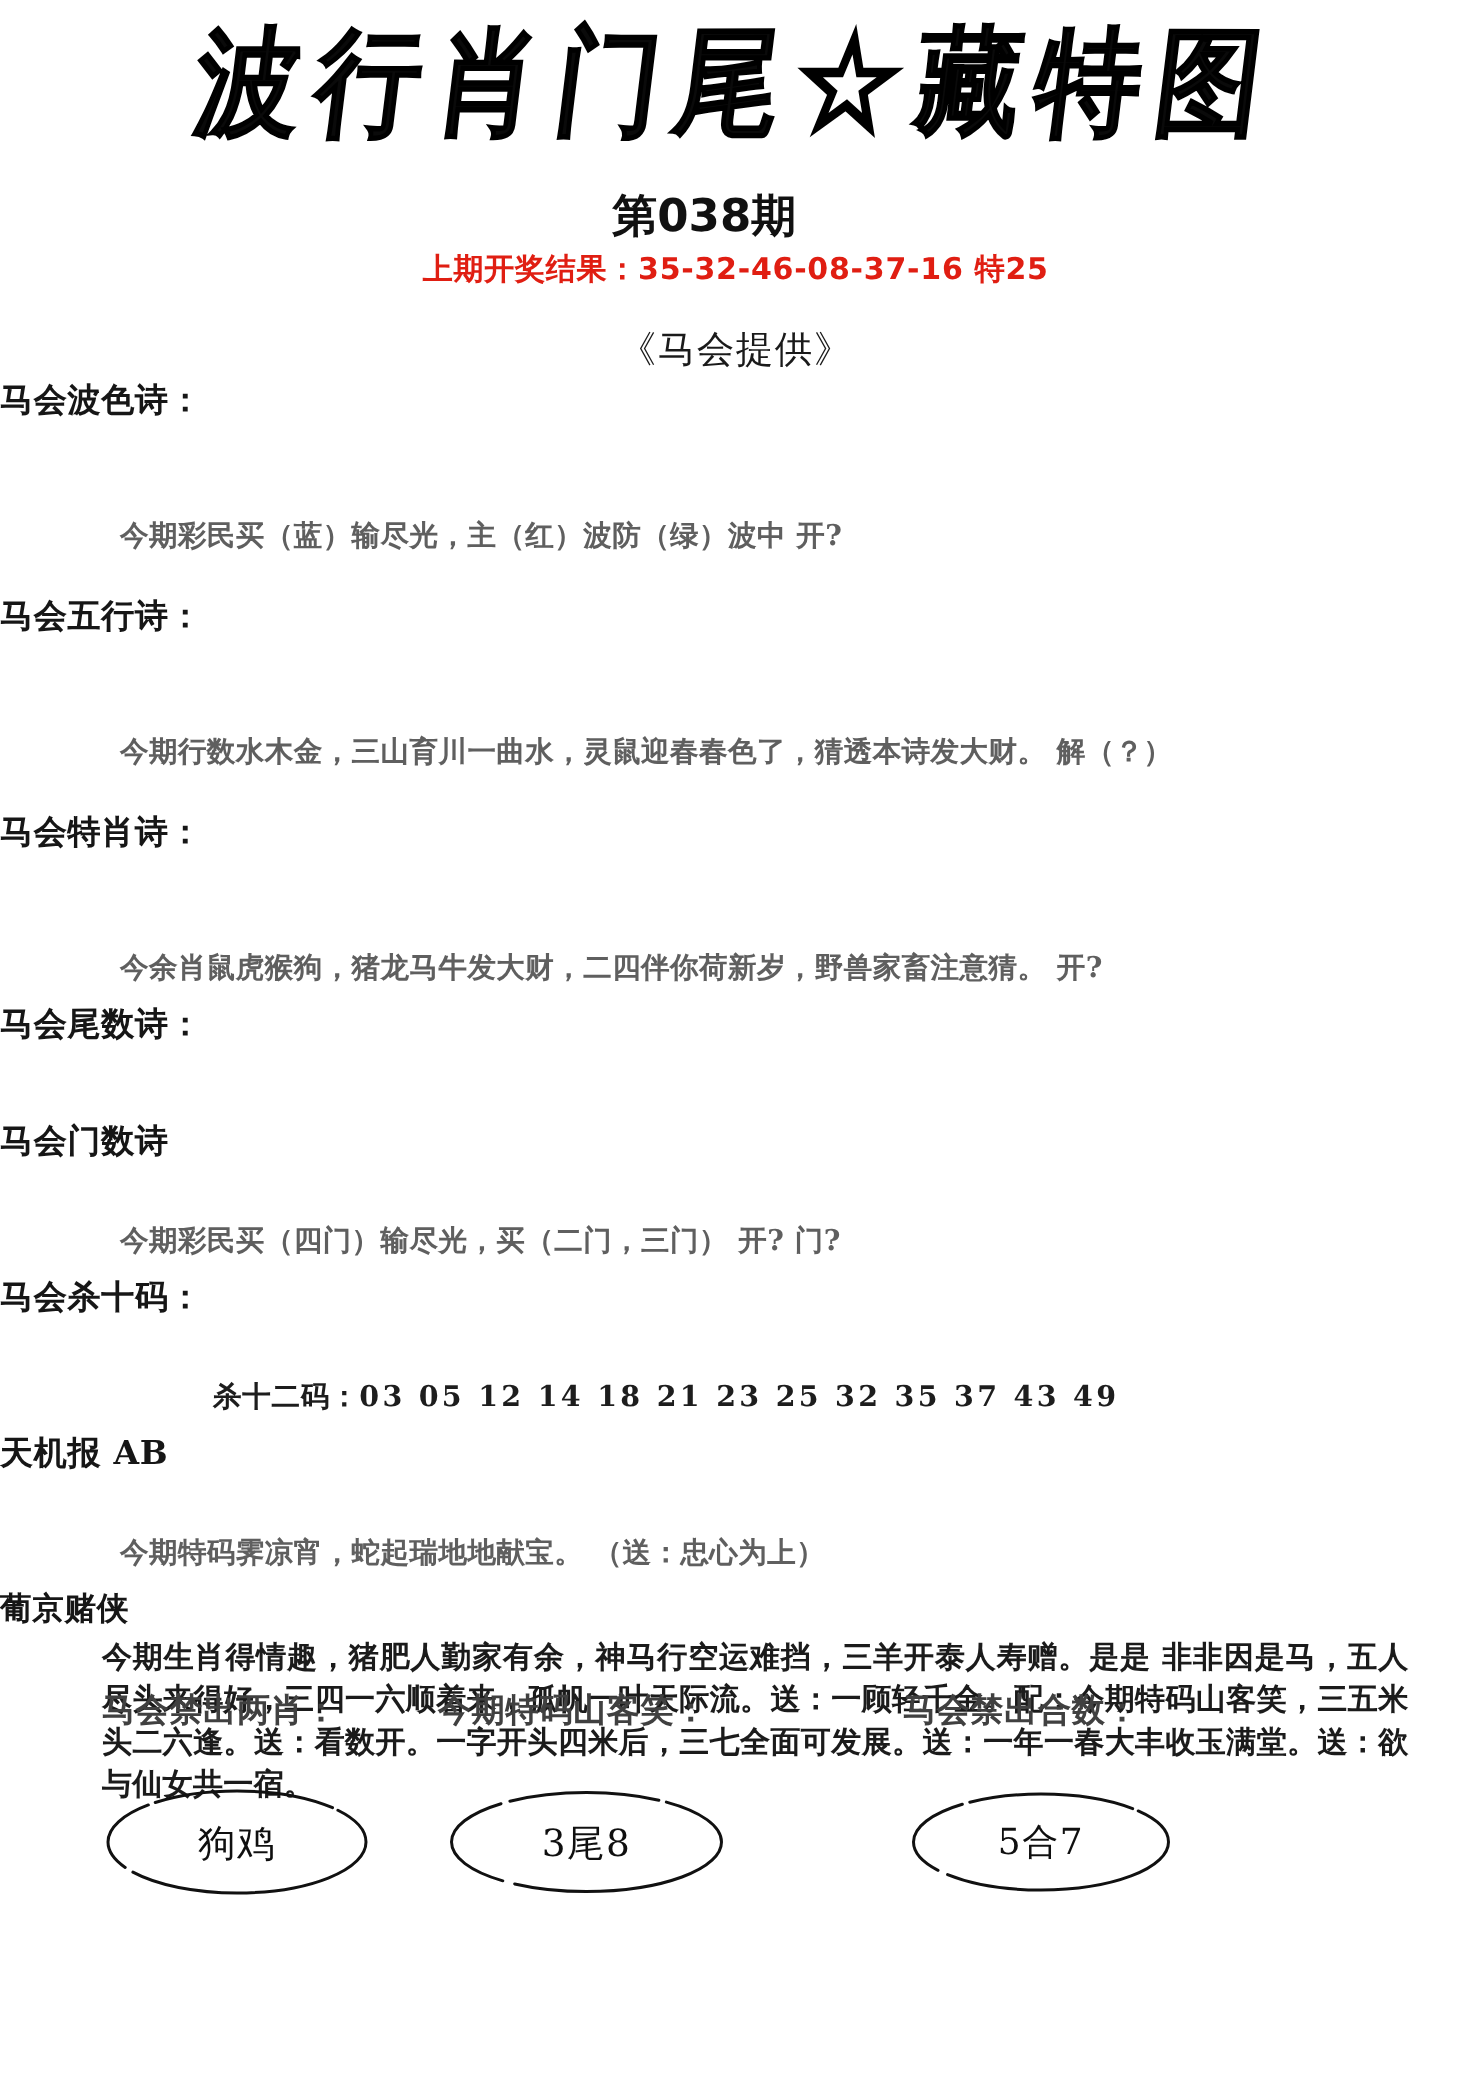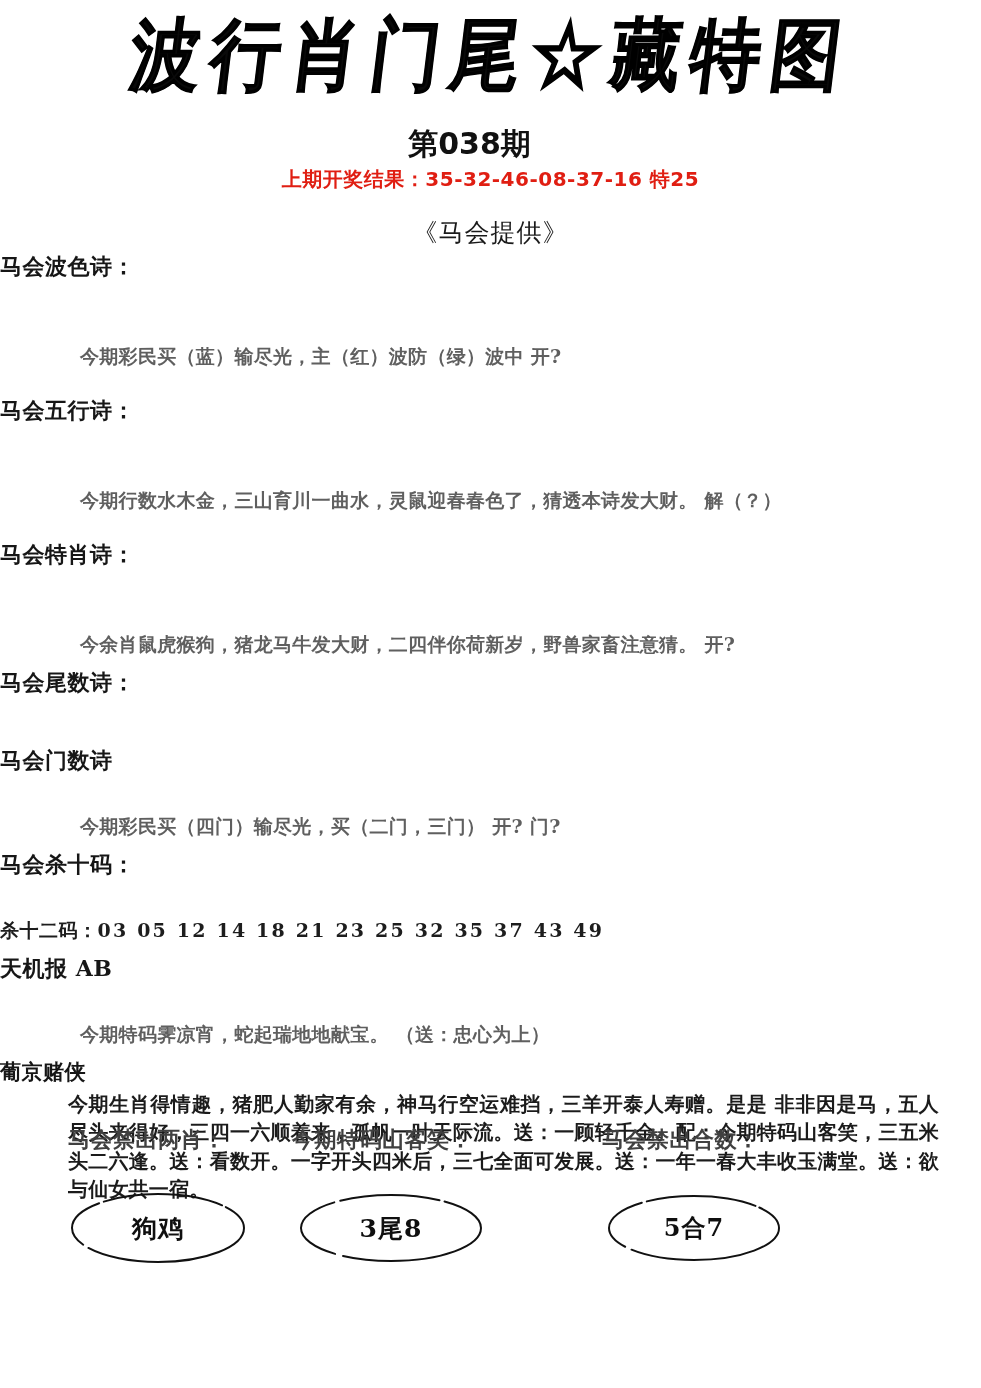--- a/index.html
+++ b/index.html
@@ -103,20 +103,21 @@
   .gap-a { height: 62px; }
   .gap-b { height: 38px; }
   .gap-c { height: 26px; }
   .gap-e { height: 10px; }
 
   .kill-line {
     font-family: "DejaVu Serif", "Liberation Serif", serif;
     font-size: 19px;
     font-weight: 700;
     color: #1d1d1d;
+    padding-left: 142px;
     letter-spacing: 0.5px;
   }
   .kill-nums { letter-spacing: 2.2px; }
 
   .para {
     padding-left: 68px;
     padding-right: 42px;
     font-family: "DejaVu Serif", "Liberation Serif", serif;
     font-size: 20px;
     font-weight: 700;
@@ -157,21 +158,21 @@
   .oval-svg { position: absolute; left: 0; top: 0; }
   .oval-text {
     position: absolute;
     left: 0; top: 0;
     width: 100%; height: 100%;
     display: flex;
     align-items: center;
     justify-content: center;
     font-family: "DejaVu Serif", "Liberation Serif", serif;
     font-size: 25px;
-    font-weight: 700;
+    font-weight: 400;
     color: #0f0f0f;
     letter-spacing: 1px;
   }
   .oval-text.small { font-size: 24px; }
 </style>
 </head>
 <body>
 
 <div class="page">
 

